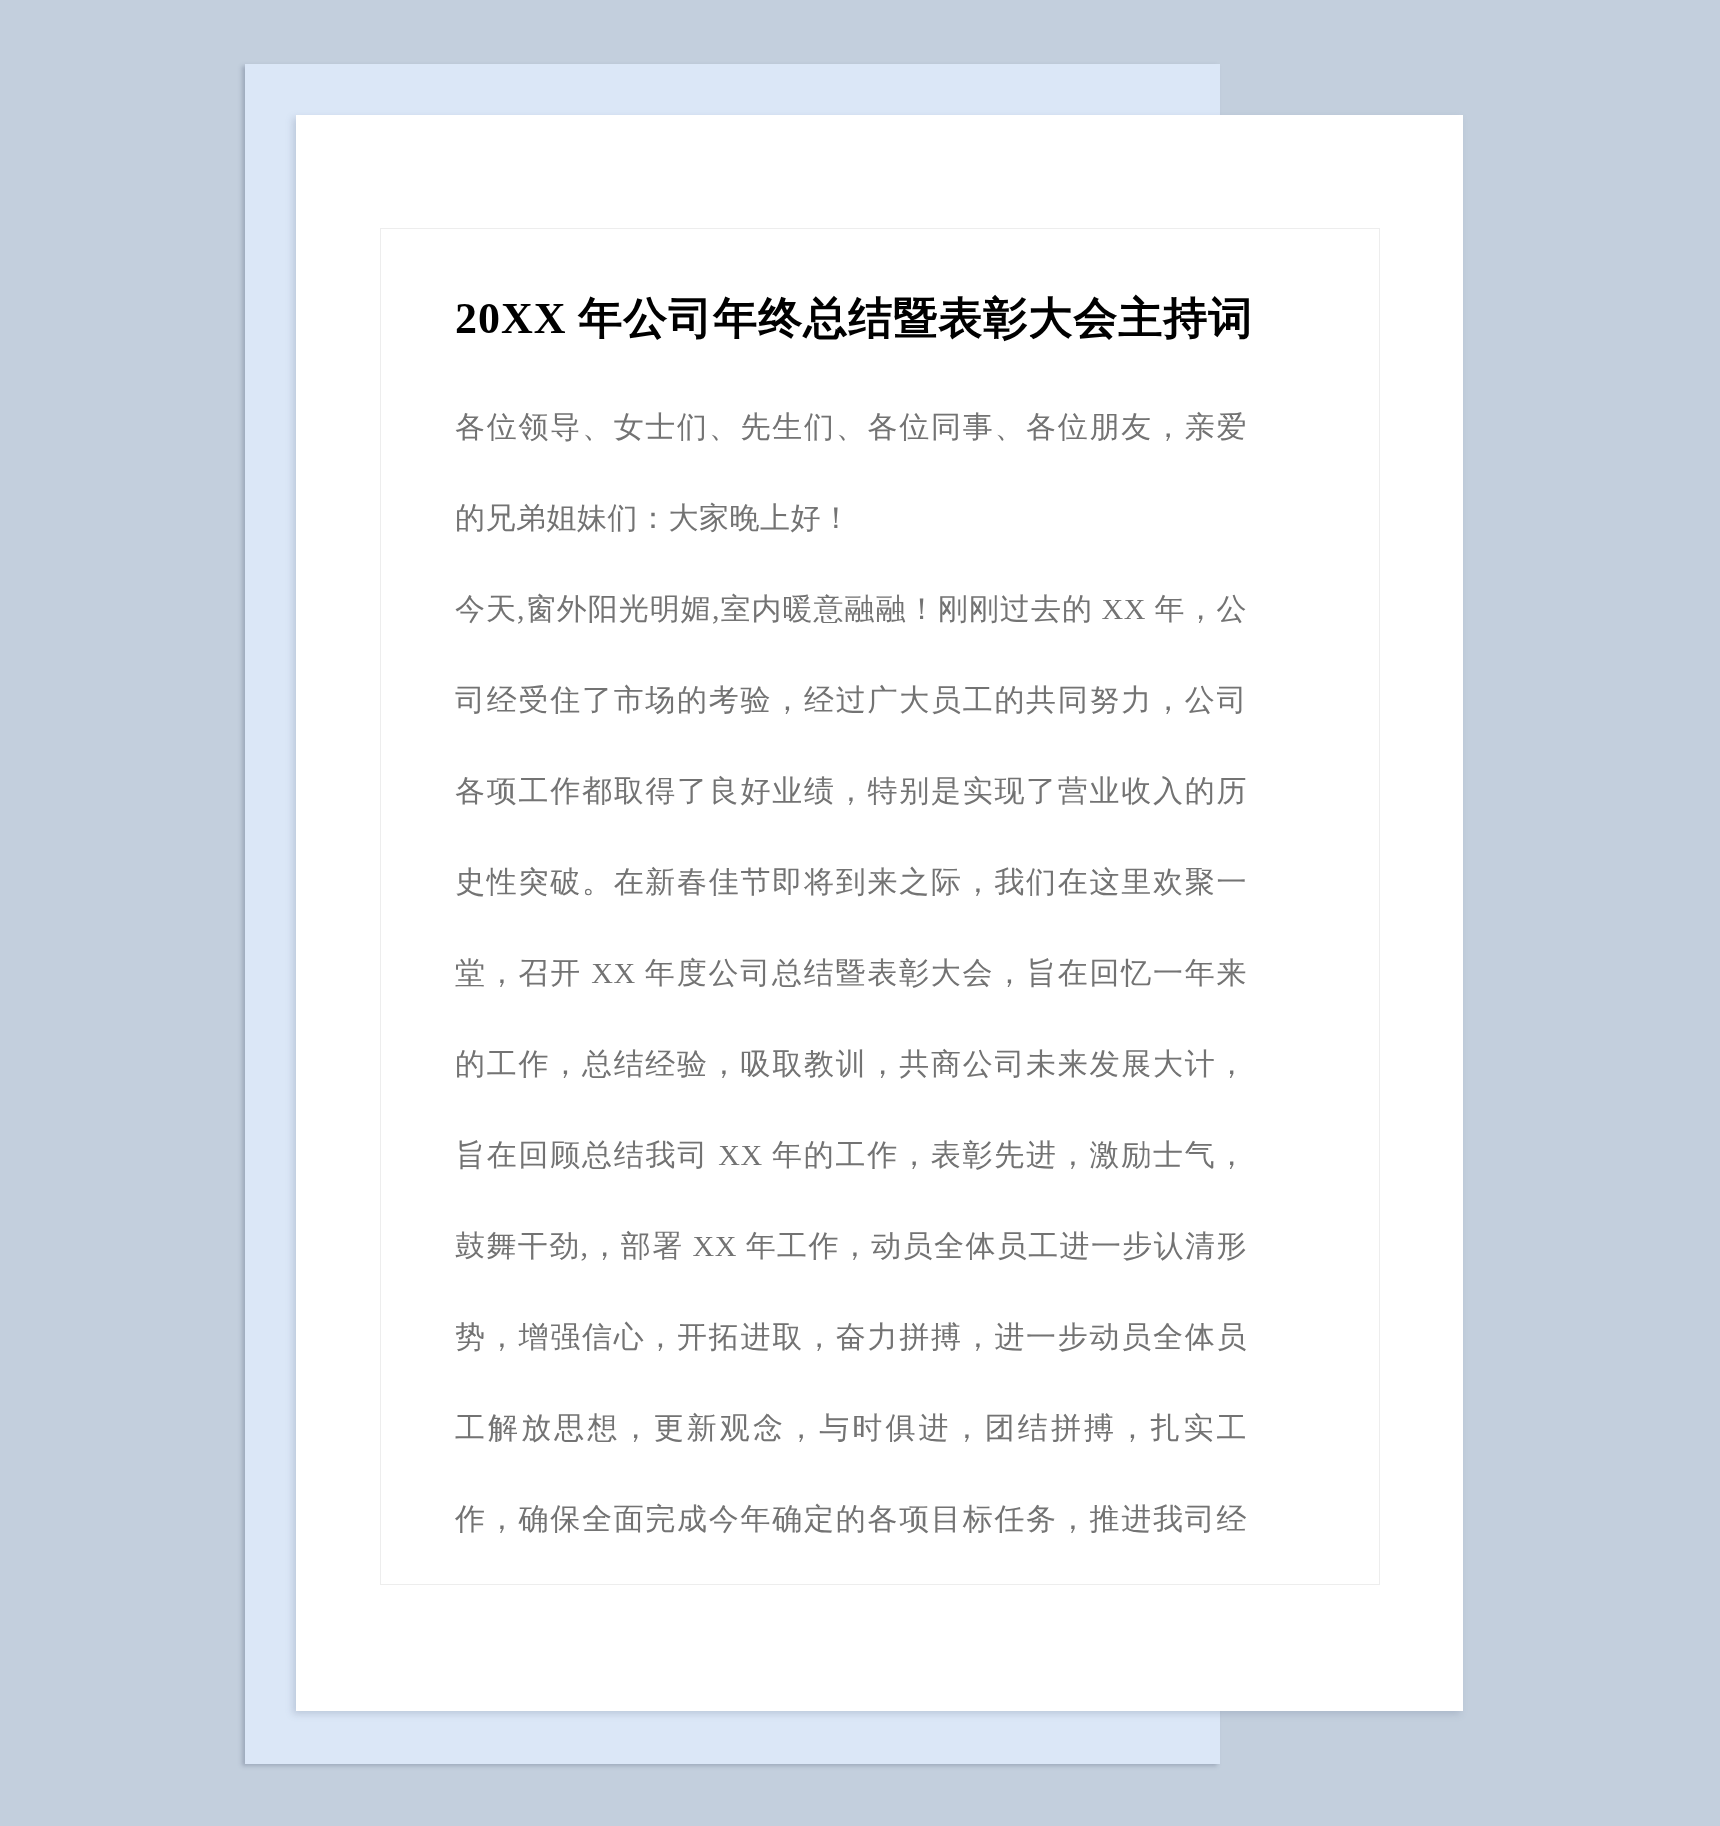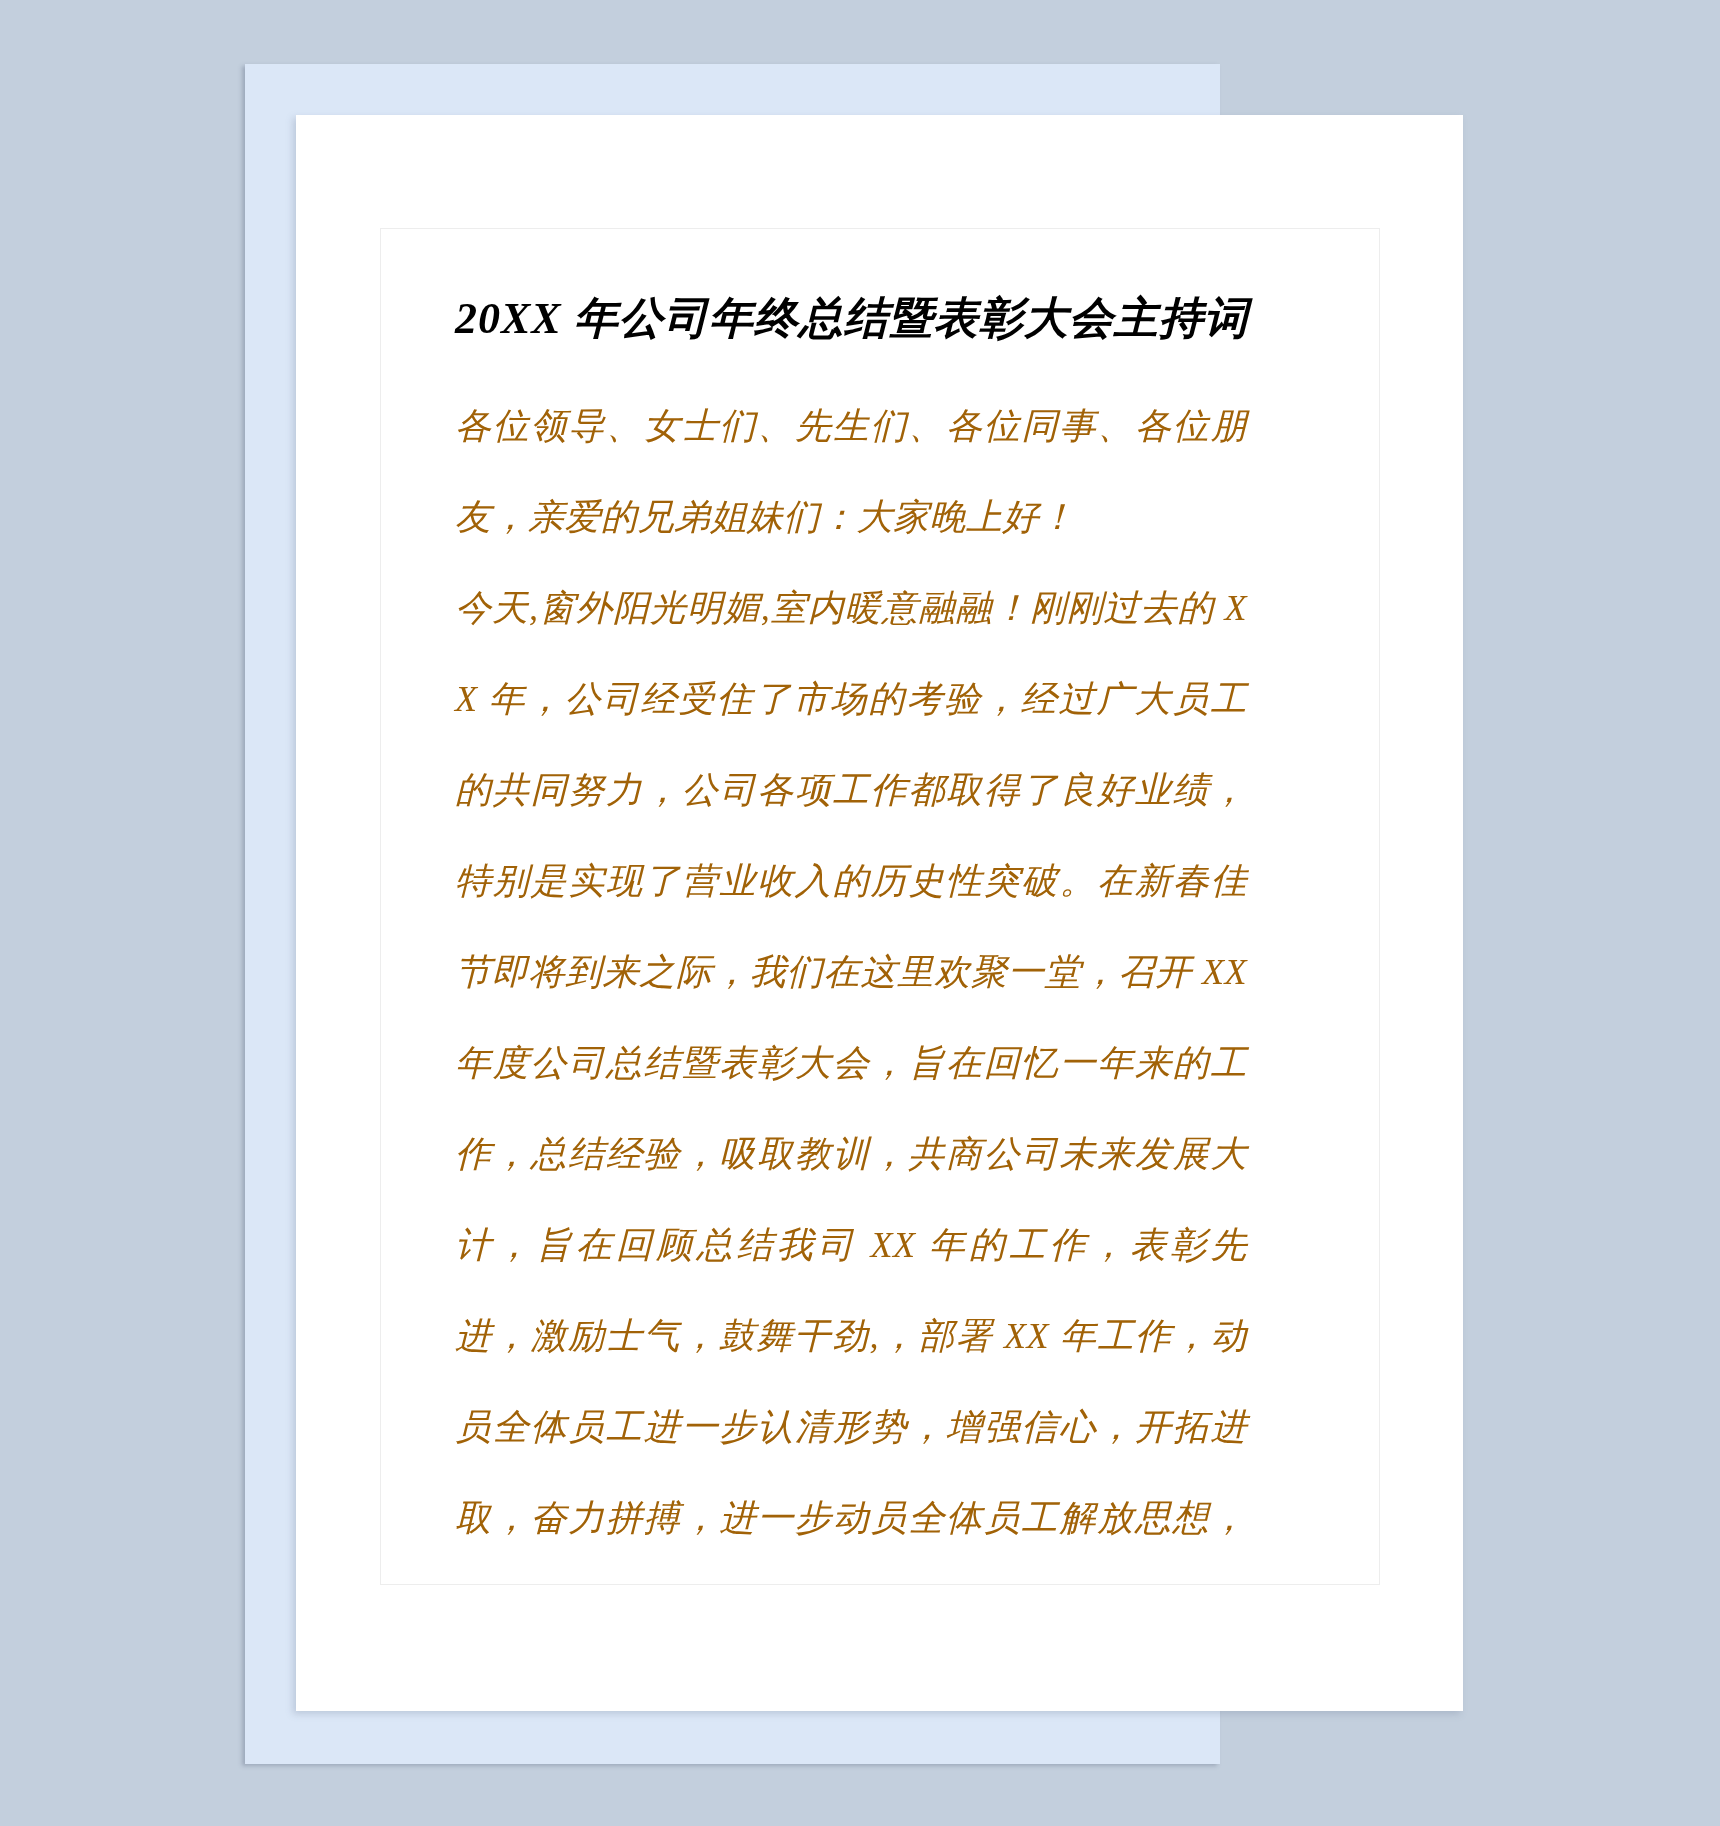--- a/index.html
+++ b/index.html
@@ -10,21 +10,20 @@
     width: 1720px;
     height: 1826px;
     position: relative;
     overflow: hidden;
     background: #c3cfdd;
     font-family: "Liberation Serif", "DejaVu Serif", serif;
   }
   .workspace {
     position: absolute;
     inset: 0;
-    font-style: italic;
   }
   .sheet-back {
     position: absolute;
     left: 245px;
     top: 64px;
     width: 975px;
     height: 1700px;
     background: #dbe7f7;
     box-shadow: -3px 2px 4px rgba(96, 110, 134, 0.38);
   }
@@ -59,24 +58,24 @@
     font-size: 44px;
     line-height: 52px;
     text-align: center;
     color: #000000;
     letter-spacing: 1px;
     white-space: nowrap;
   }
   .doc-par {
     margin: 0;
     font-family: "Liberation Serif", "DejaVu Serif", serif;
-    font-size: 36px;
+    font-size: 30px;
     line-height: 91px;
     text-align: justify;
-    color: #a16207;
+    color: #737373;
     letter-spacing: 0.5px;
     word-break: break-all;
   }
 </style>
 </head>
 <body>
 
 <div class="workspace">
 
   <div class="sheet-back"></div>

